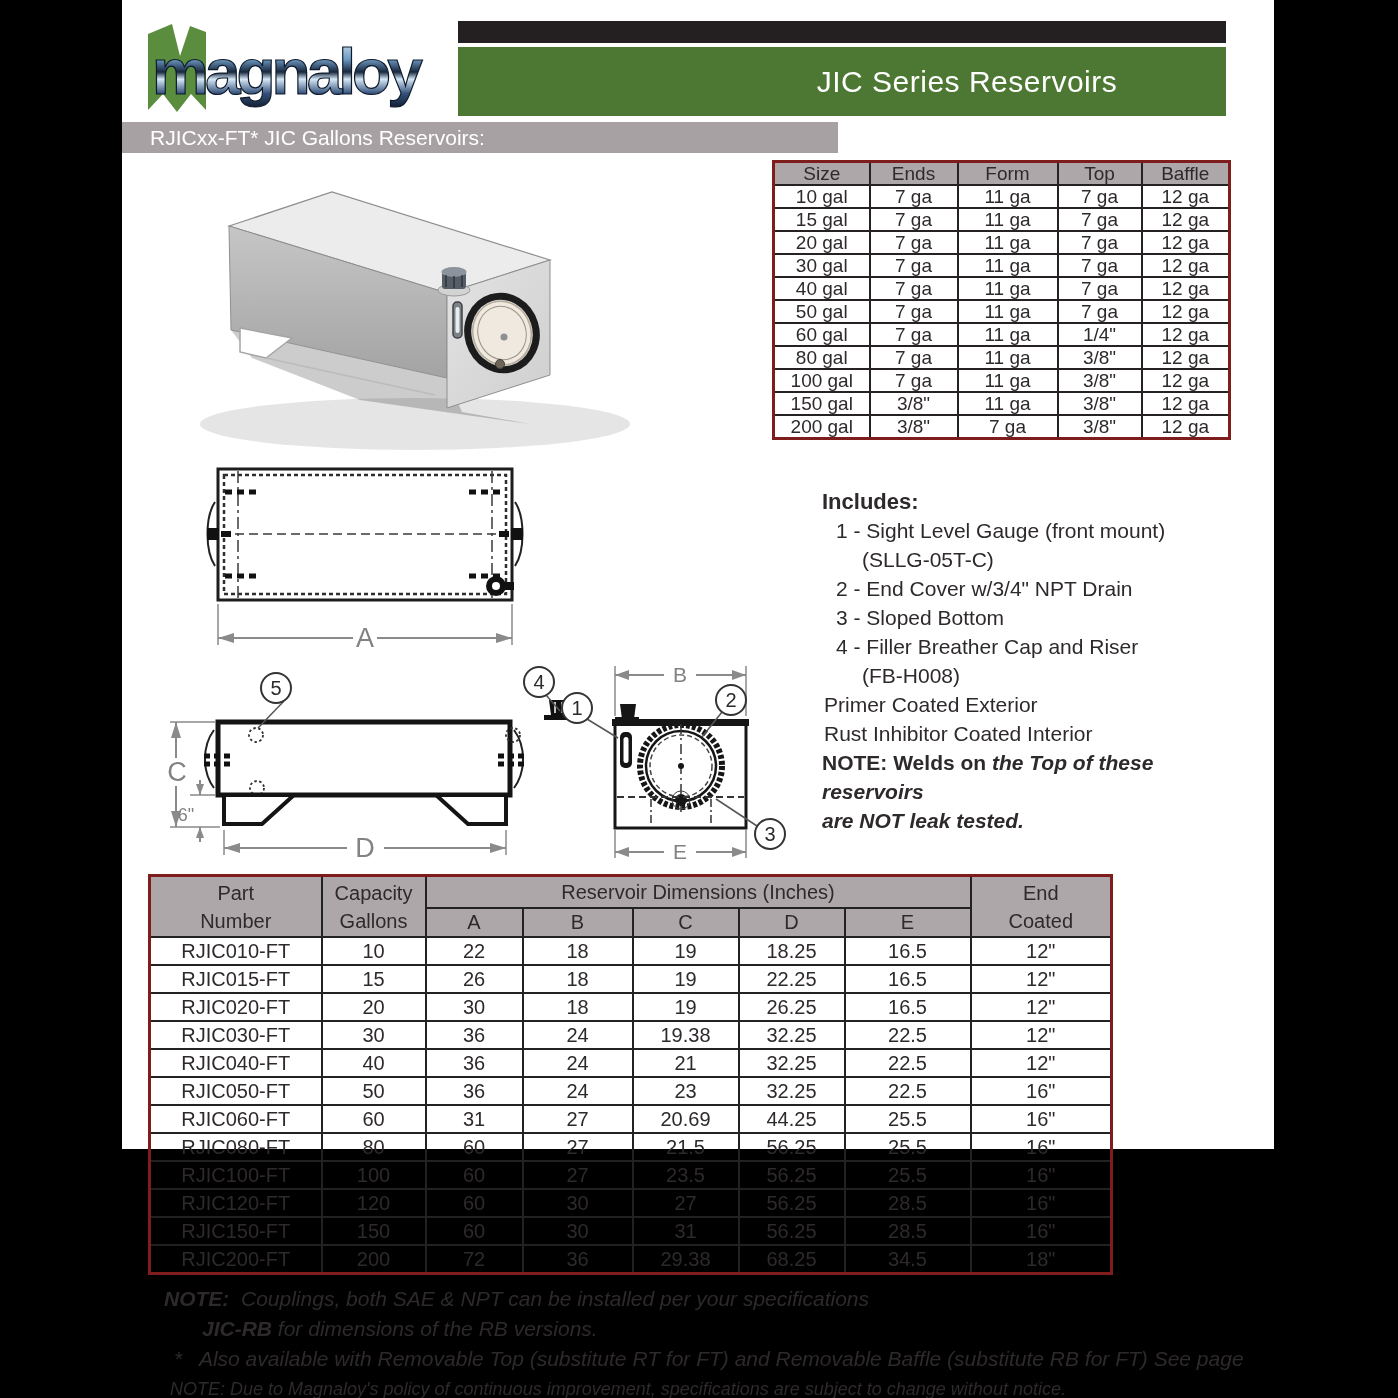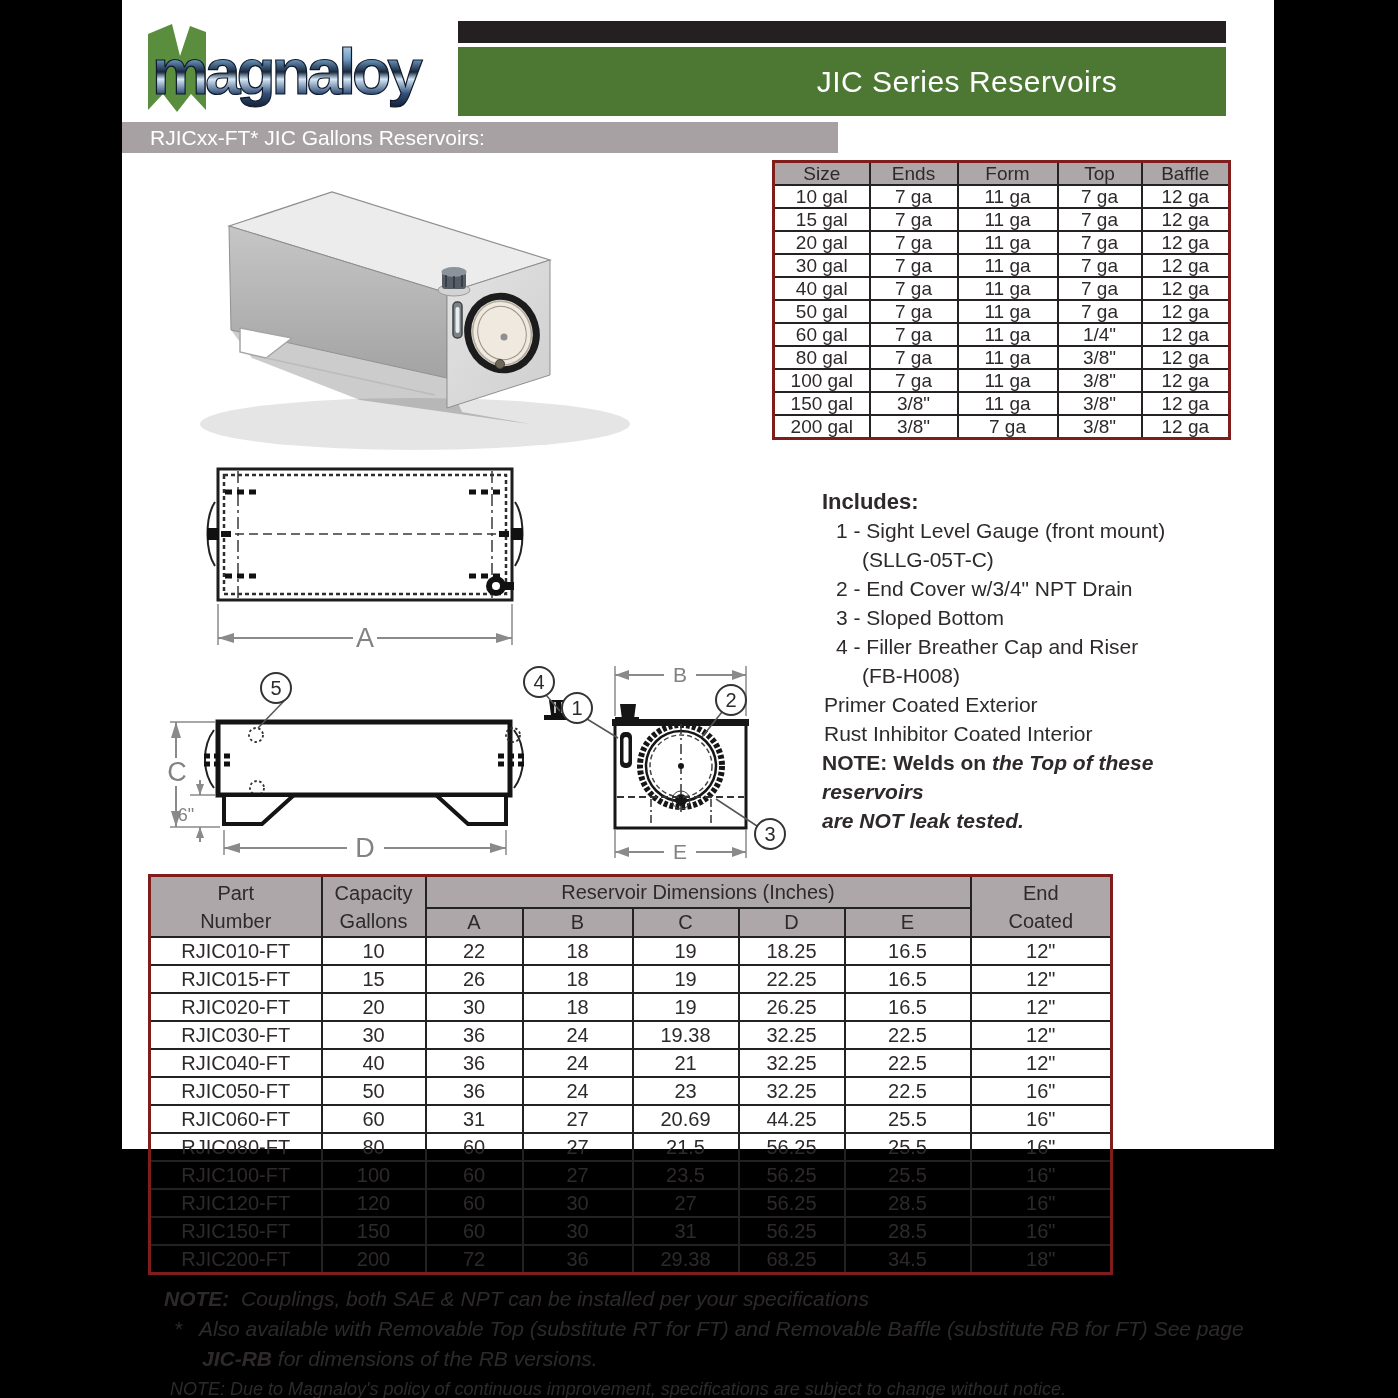--- a/index.html
+++ b/index.html
@@ -522,27 +522,27 @@
           <td>18"</td>
         </tr>
       </tbody>
   </table>
 
   <div class="footnotes">
     <div class="fn">
       <span class="lbl">NOTE:</span>&nbsp;
       <span>Couplings, both SAE &amp; NPT can be installed per your specifications</span>
     </div>
+    <div class="fn fn3">
+      <span class="lbl">JIC-RB</span>
+      <span>for dimensions of the RB versions.</span>
+    </div>
     <div class="fn fn2">
       <span>*</span>&nbsp;&nbsp;
       <span>Also available with Removable Top (substitute RT for FT) and Removable Baffle (substitute RB for FT)  See page</span>
-    </div>
-    <div class="fn fn3">
-      <span class="lbl">JIC-RB</span>
-      <span>for dimensions of the RB versions.</span>
     </div>
     <div class="fn4">
       <span class="lbl">NOTE:</span>
       <span>Due to Magnaloy's policy of continuous improvement, specifications are subject to change without notice.</span>
     </div>
   </div>
 
 </div>
 
 </body></html>

